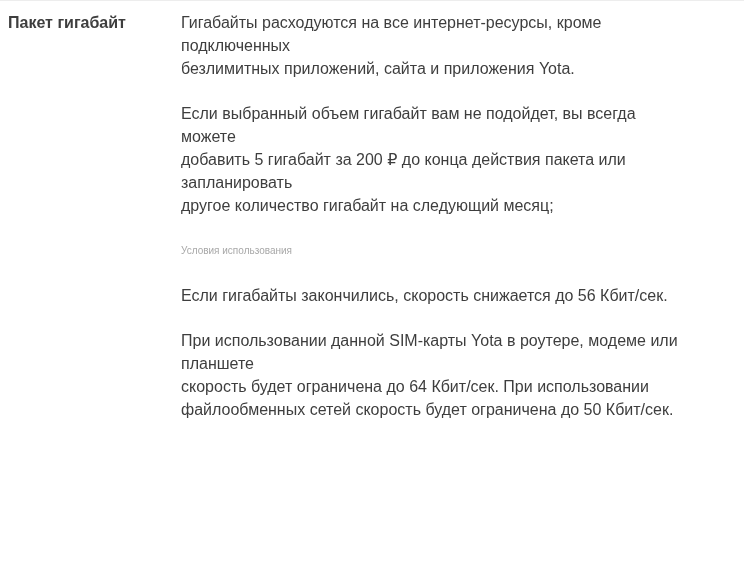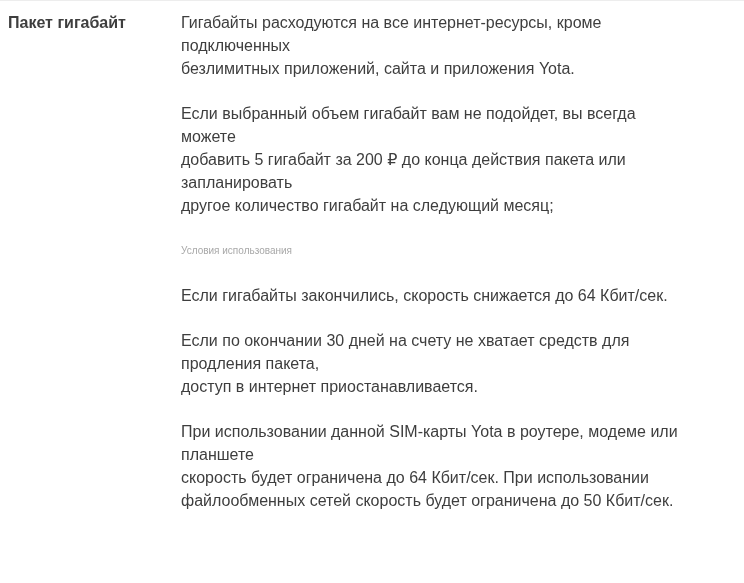--- a/index.html
+++ b/index.html
@@ -68,23 +68,21 @@
     <p>Гигабайты расходуются на все интернет-ресурсы, кроме подключенных
 безлимитных приложений, сайта и приложения Yota.</p>
 
     <p>Если выбранный объем гигабайт вам не подойдет, вы всегда можете
 добавить 5 гигабайт за 200 ₽ до конца действия пакета или запланировать
 другое количество гигабайт на следующий месяц;</p>
 
     <div class="subheading">Условия использования</div>
 
 
-    <p>Если гигабайты закончились, скорость снижается до 64 Кбит/сек.</p>
+    <p>Если гигабайты закончились, скорость снижается до 56 Кбит/сек.</p>
 
-    <p>Если по окончании 30 дней на счету не хватает средств для продления пакета,
-доступ в интернет приостанавливается.</p>
 
     <p>При использовании данной SIM-карты Yota в роутере, модеме или планшете
 скорость будет ограничена до 64 Кбит/сек. При использовании
 файлообменных сетей скорость будет ограничена до 50 Кбит/сек.</p>
 
   </div>
 </div>
 
 </body></html>

